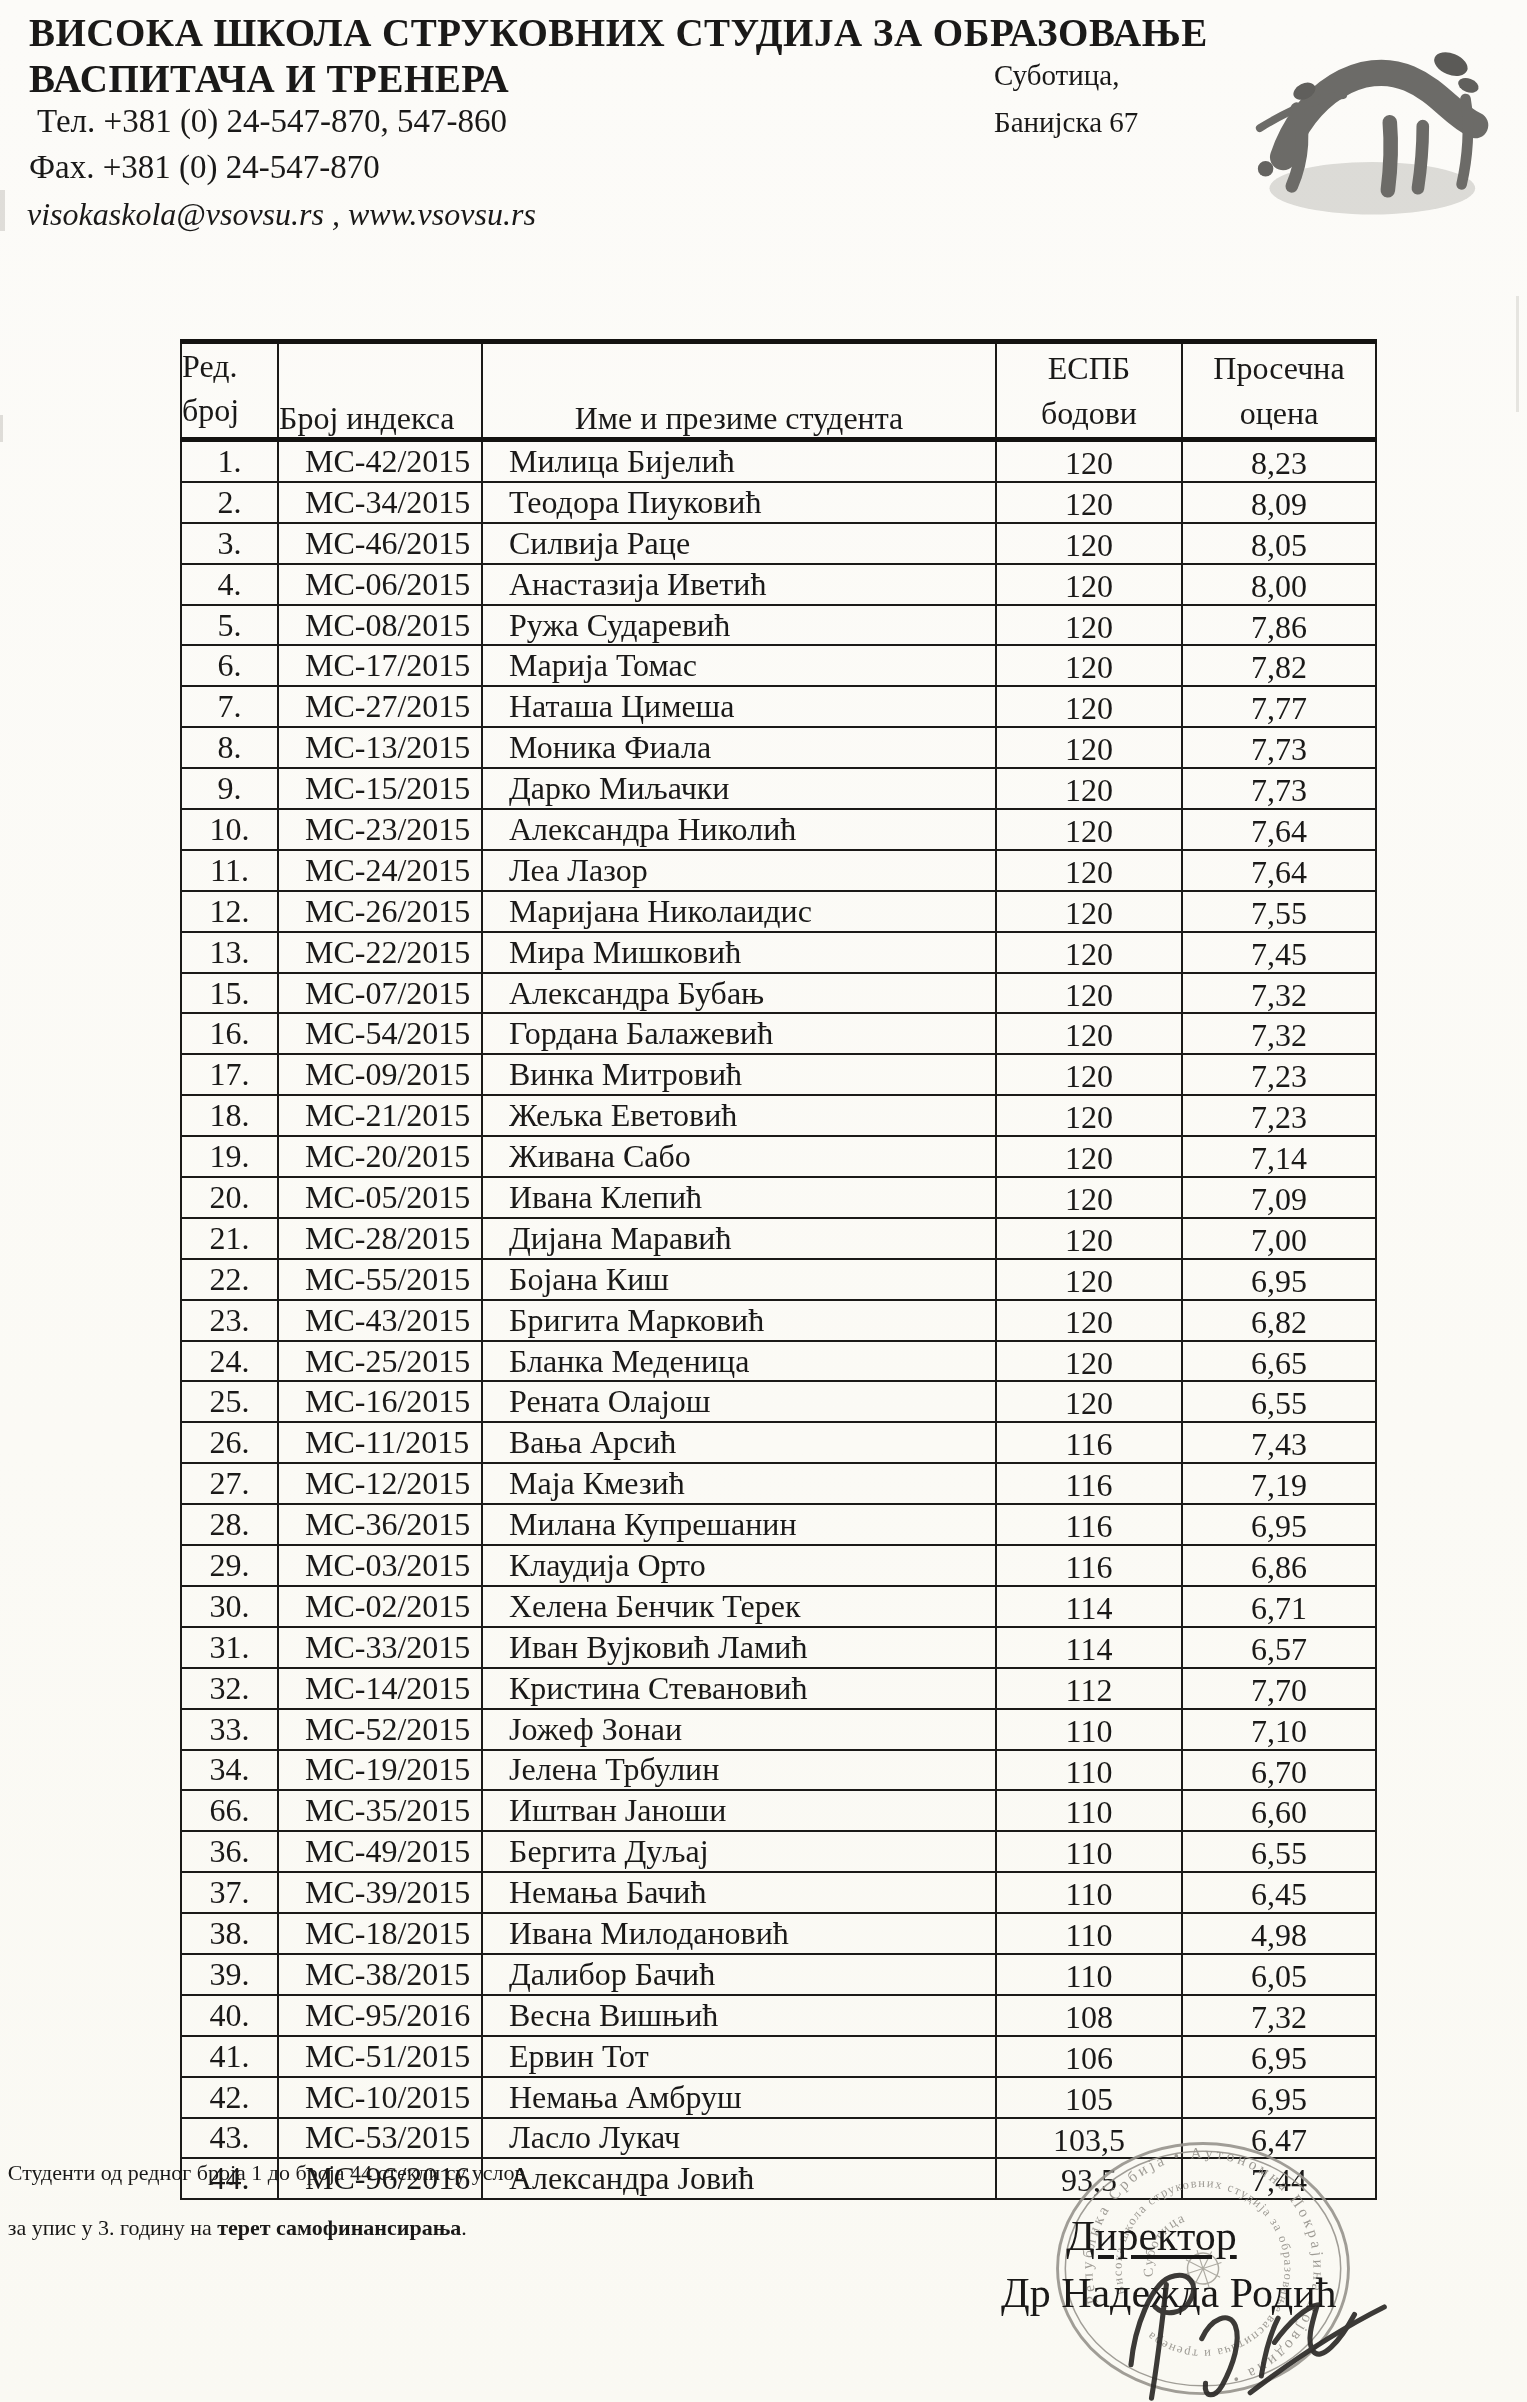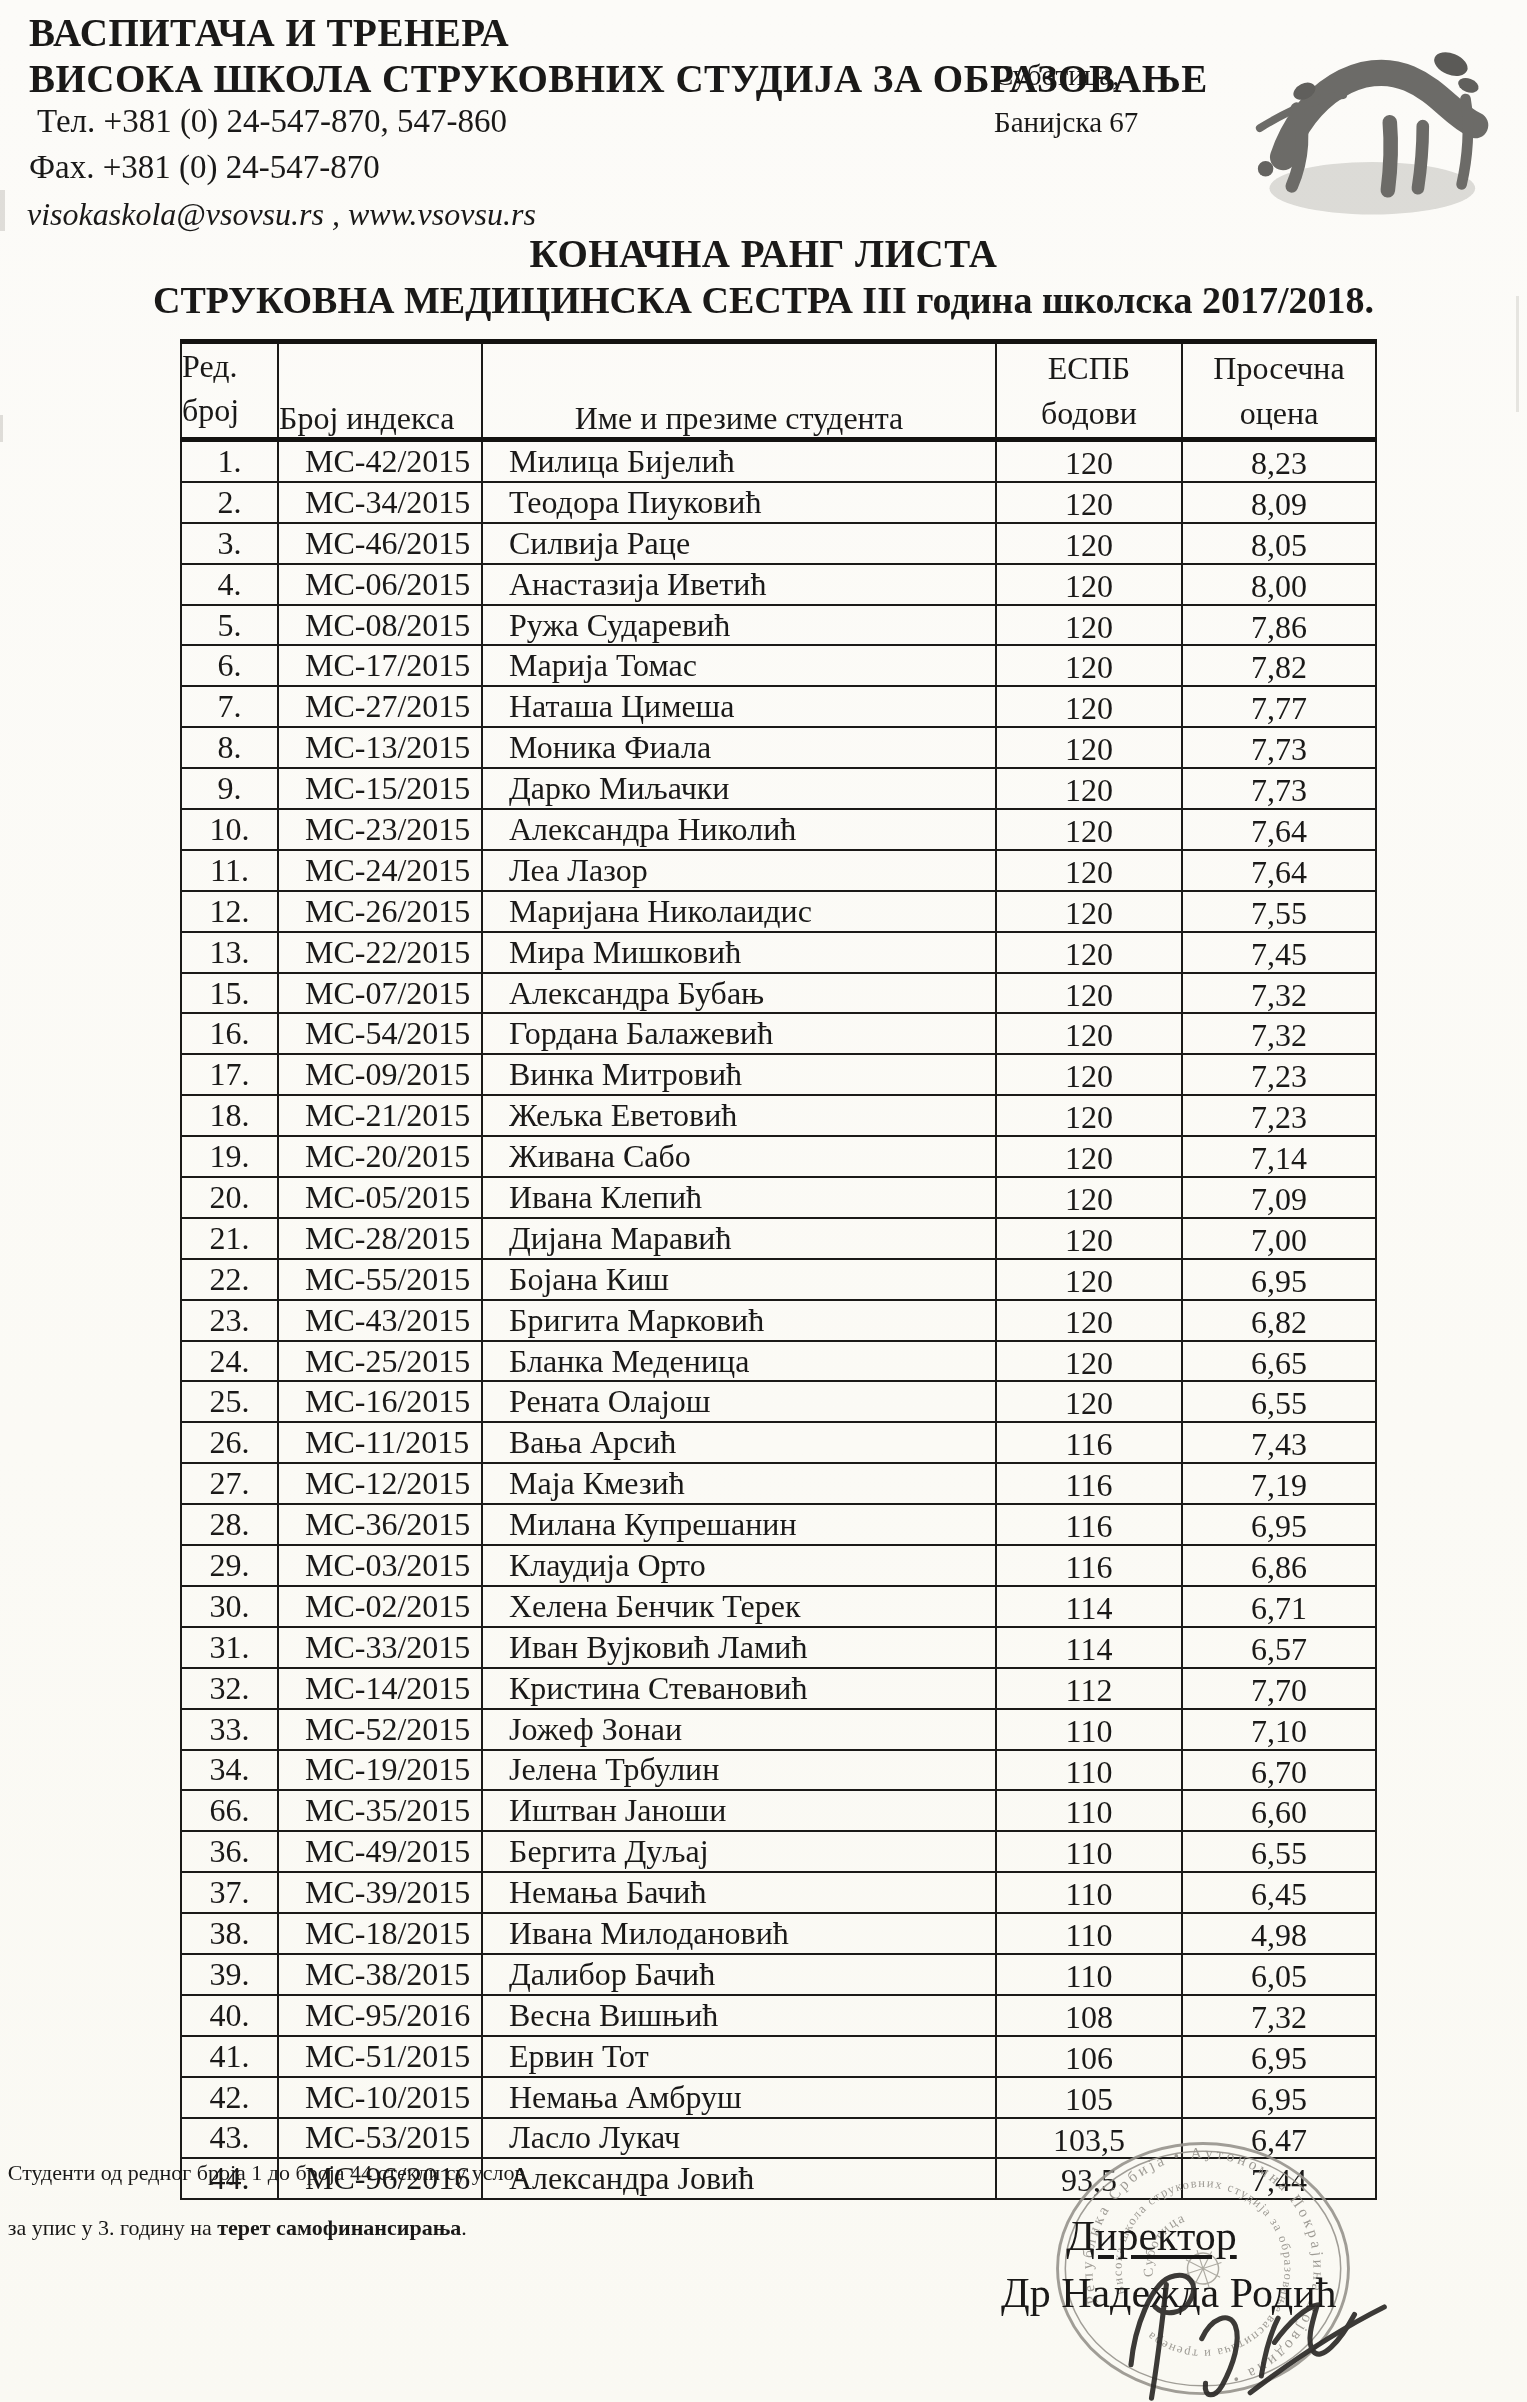--- a/index.html
+++ b/index.html
@@ -56,22 +56,22 @@
   .speck.s1 { left:0; top:190px; width:4.9px; height:41px; }
   .speck.s2 { left:0; top:415px; width:2.9px; height:27px; }
   .speck.s3 { left:1516px; top:296px; width:2.9px; height:116px; opacity:.22; }
 </style>
 </head>
 <body>
 
 <div class="page">
 
   <div class="school-name">
+    <div>ВИСОКА ШКОЛА СТРУКОВНИХ СТУДИЈА ЗА ОБРАЗОВАЊЕ</div>
     <div>ВАСПИТАЧА И ТРЕНЕРА</div>
-    <div>ВИСОКА ШКОЛА СТРУКОВНИХ СТУДИЈА ЗА ОБРАЗОВАЊЕ</div>
   </div>
   <div class="contact-phone">Тел. +381 (0) 24-547-870, 547-860</div>
   <div class="contact-fax">Фах. +381 (0) 24-547-870</div>
   <div class="contact-email">visokaskola@vsovsu.rs , www.vsovsu.rs</div>
   <div class="city-block">
     <div>Суботица,</div>
     <div>Банијска 67</div>
   </div>
 
   <svg class="logo" width="245" height="196" viewBox="0 0 252 202">
@@ -83,24 +83,20 @@
       <ellipse cx="62" cy="60" rx="12" ry="8" fill="#454441" transform="rotate(-26 62 60)"></ellipse>
       <path d="M54,78 C63,98 61,130 49,158" fill="none" stroke="#54534f" stroke-width="13" stroke-linecap="round"></path>
       <path d="M150,92 C152,116 151,138 148,162" fill="none" stroke="#54534f" stroke-width="15" stroke-linecap="round"></path>
       <path d="M184,96 C184,118 182,140 179,160" fill="none" stroke="#54534f" stroke-width="13" stroke-linecap="round"></path>
       <ellipse cx="231" cy="54" rx="11" ry="7" fill="#454441" transform="rotate(20 231 54)"></ellipse>
       <path d="M228,68 C233,96 230,130 224,156" fill="none" stroke="#54534f" stroke-width="11" stroke-linecap="round"></path>
       <circle cx="22" cy="140" r="8" fill="#4a4946"></circle>
     </g>
   </svg>
 
-  <div class="doc-title">
-    <div class="t1">КОНАЧНА РАНГ ЛИСТА</div>
-    <div class="t2">СТРУКОВНА МЕДИЦИНСКА СЕСТРА III година школска 2017/2018.</div>
-  </div>
 
   <table class="rank-table">
     <colgroup>
       <col class="w0">
         <col class="w1">
         <col class="w2">
         <col class="w3">
         <col class="w4">
     </colgroup>
     <thead>

